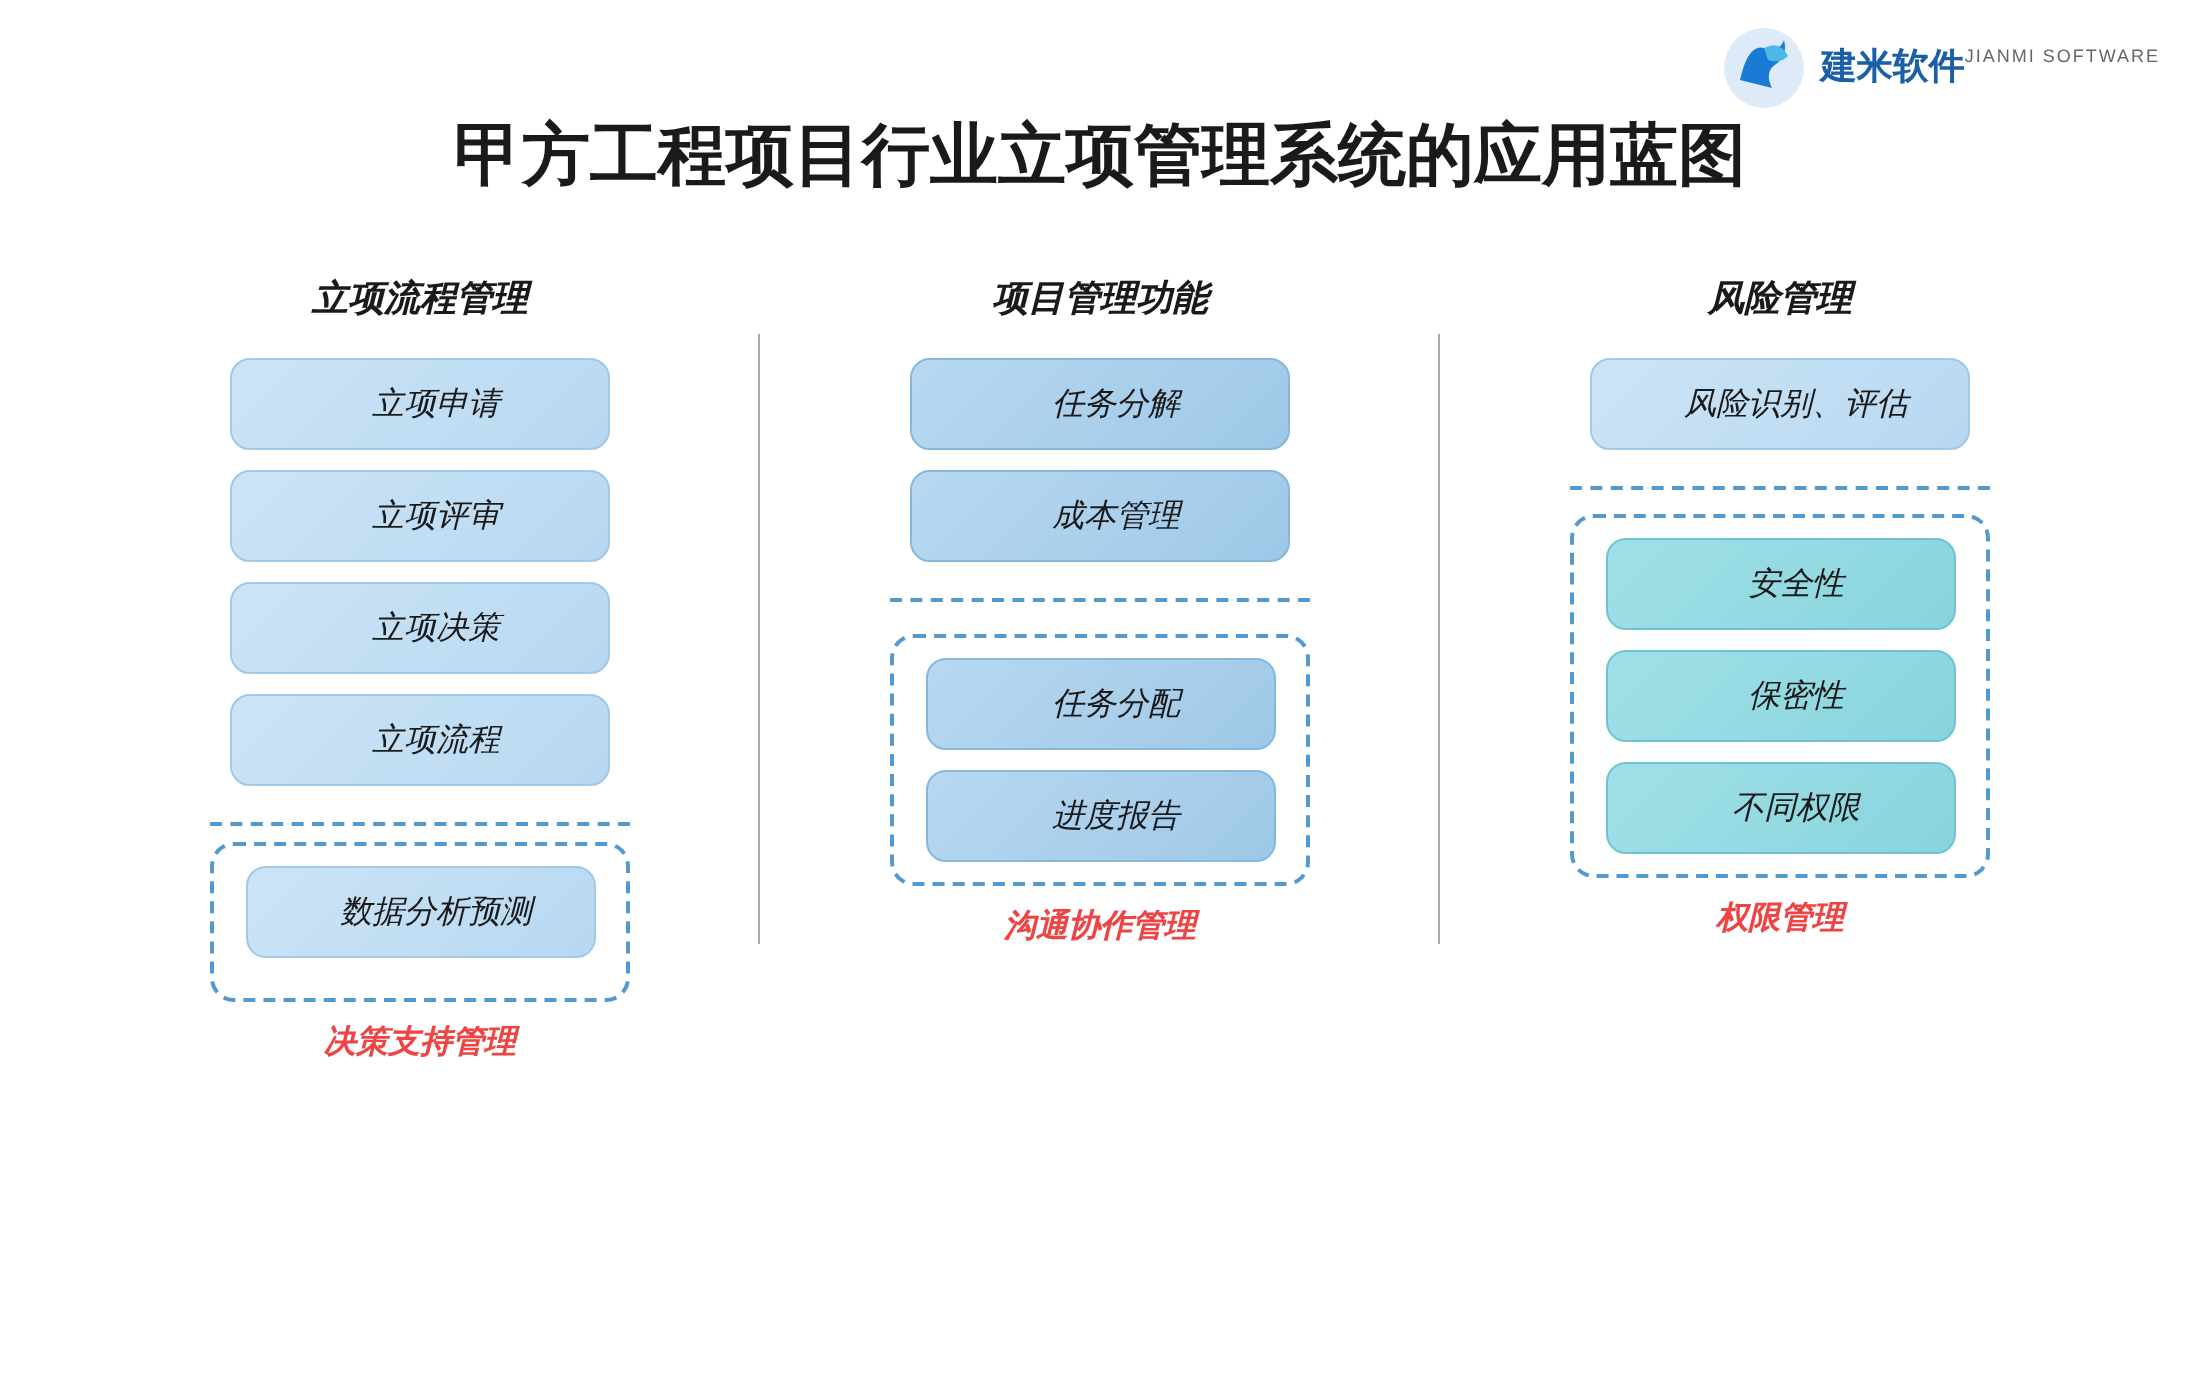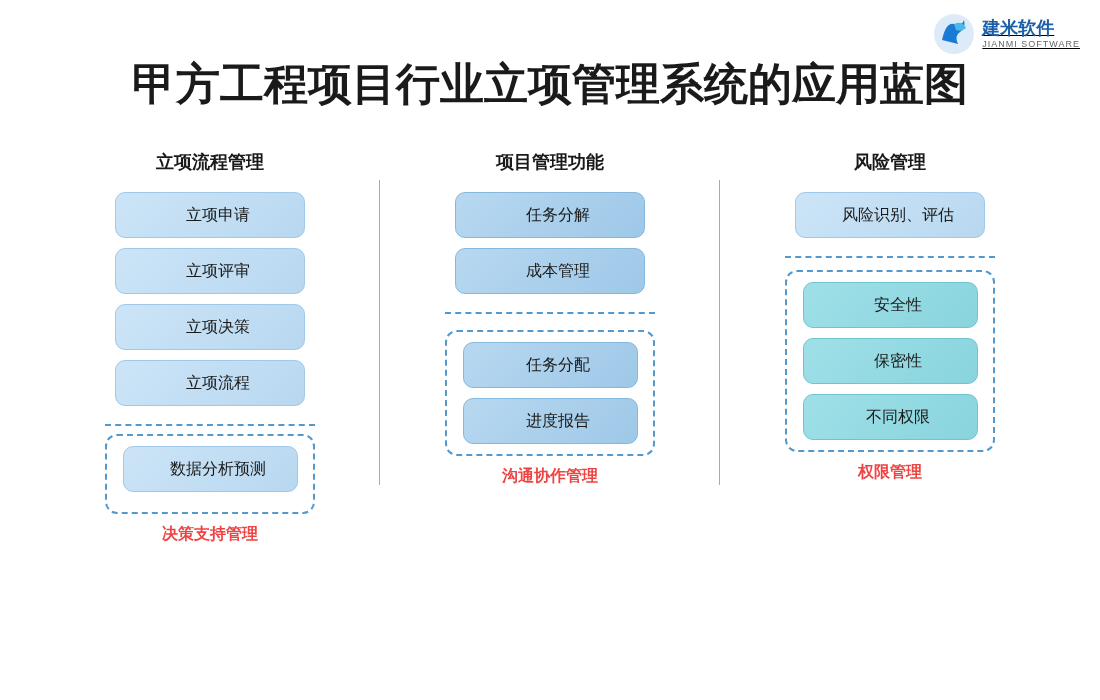--- a/index.html
+++ b/index.html
@@ -20,59 +20,59 @@
       display: flex;
       align-items: center;
       gap: 6px;
     }
     .logo-icon {
       width: 44px;
       height: 44px;
     }
     .logo-text {
       display: flex;
-      flex-direction: column;
+      flex-direction: row;
       line-height: 1.2;
-      text-decoration: underline;
     }
     .logo-cn {
       font-size: 18px;
       font-weight: bold;
       color: #1a5fa8;
     }
     .logo-en {
       font-size: 9px;
       color: #666;
       letter-spacing: 1px;
     }
 
     
     .page-title {
       text-align: center;
-      font-size: 44px;
+      font-size: 34px;
       font-weight: bold;
       color: #1a1a1a;
       margin-top: 55px;
       margin-bottom: 36px;
     }
 
     
     .columns-wrapper {
       display: flex;
       justify-content: center;
       gap: 0;
       padding: 0 40px;
     }
 
     .column {
       flex: 1;
       display: flex;
       flex-direction: column;
       align-items: center;
       position: relative;
+      font-style: italic;
     }
 
     .column:not(:last-child)::after {
       content: '';
       position: absolute;
       right: 0;
       top: 30px;
       bottom: 60px;
       width: 1.5px;
       background: #aaa;

